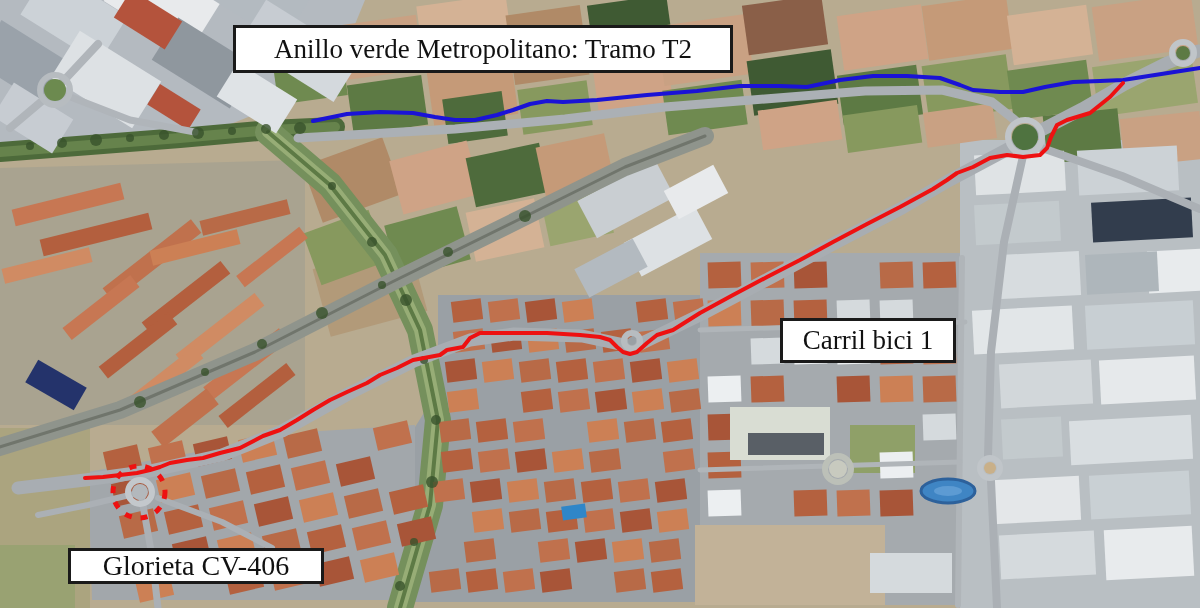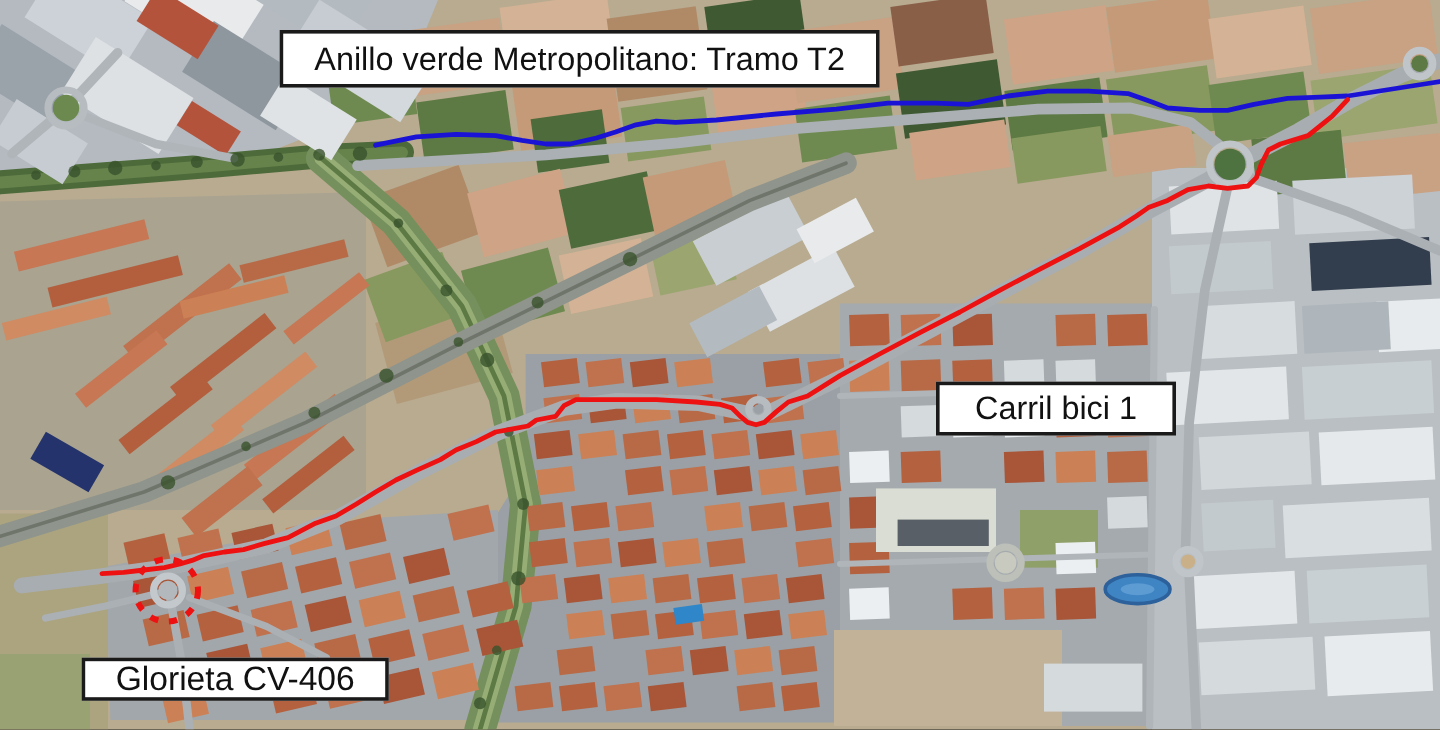--- a/index.html
+++ b/index.html
@@ -1,27 +1,27 @@
 <!DOCTYPE html>
 <html><head>
 <meta charset="utf-8">
 <style>
   html,body{margin:0;padding:0;background:#222;}
   .stage{
     position:relative;width:1200px;height:608px;overflow:hidden;
-    font-family:Liberation Sans, sans-serif;background:#b8ab90;
+    font-family:Liberation Serif, serif;background:#b8ab90;
   }
   .stage svg{position:absolute;left:0;top:0;}
   .map-label{
     position:absolute;background:#ffffff;border:3px solid #1a1a1a;
     color:#111;display:flex;align-items:center;justify-content:center;
     white-space:nowrap;box-sizing:border-box;
   }
   .lbl-title{left:233px;top:25px;width:500px;height:48px;font-size:27px;}
-  .lbl-bici{left:780px;top:318px;width:200px;height:45px;font-size:27px;}
+  .lbl-bici{left:780px;top:318px;width:176px;height:45px;font-size:27px;}
   .lbl-glorieta{left:68px;top:548px;width:256px;height:36px;font-size:28px;}
   .route-line{fill:none;stroke-width:4;stroke-linejoin:round;stroke-linecap:round;}
   .marker-circle{fill:none;stroke-width:5;stroke-dasharray:7 9;}
 </style>
 </head>
 <body>
 
 <div class="stage">
   <svg width="1200" height="608" viewBox="0 0 1200 608">
     <g id="bg-layer">

